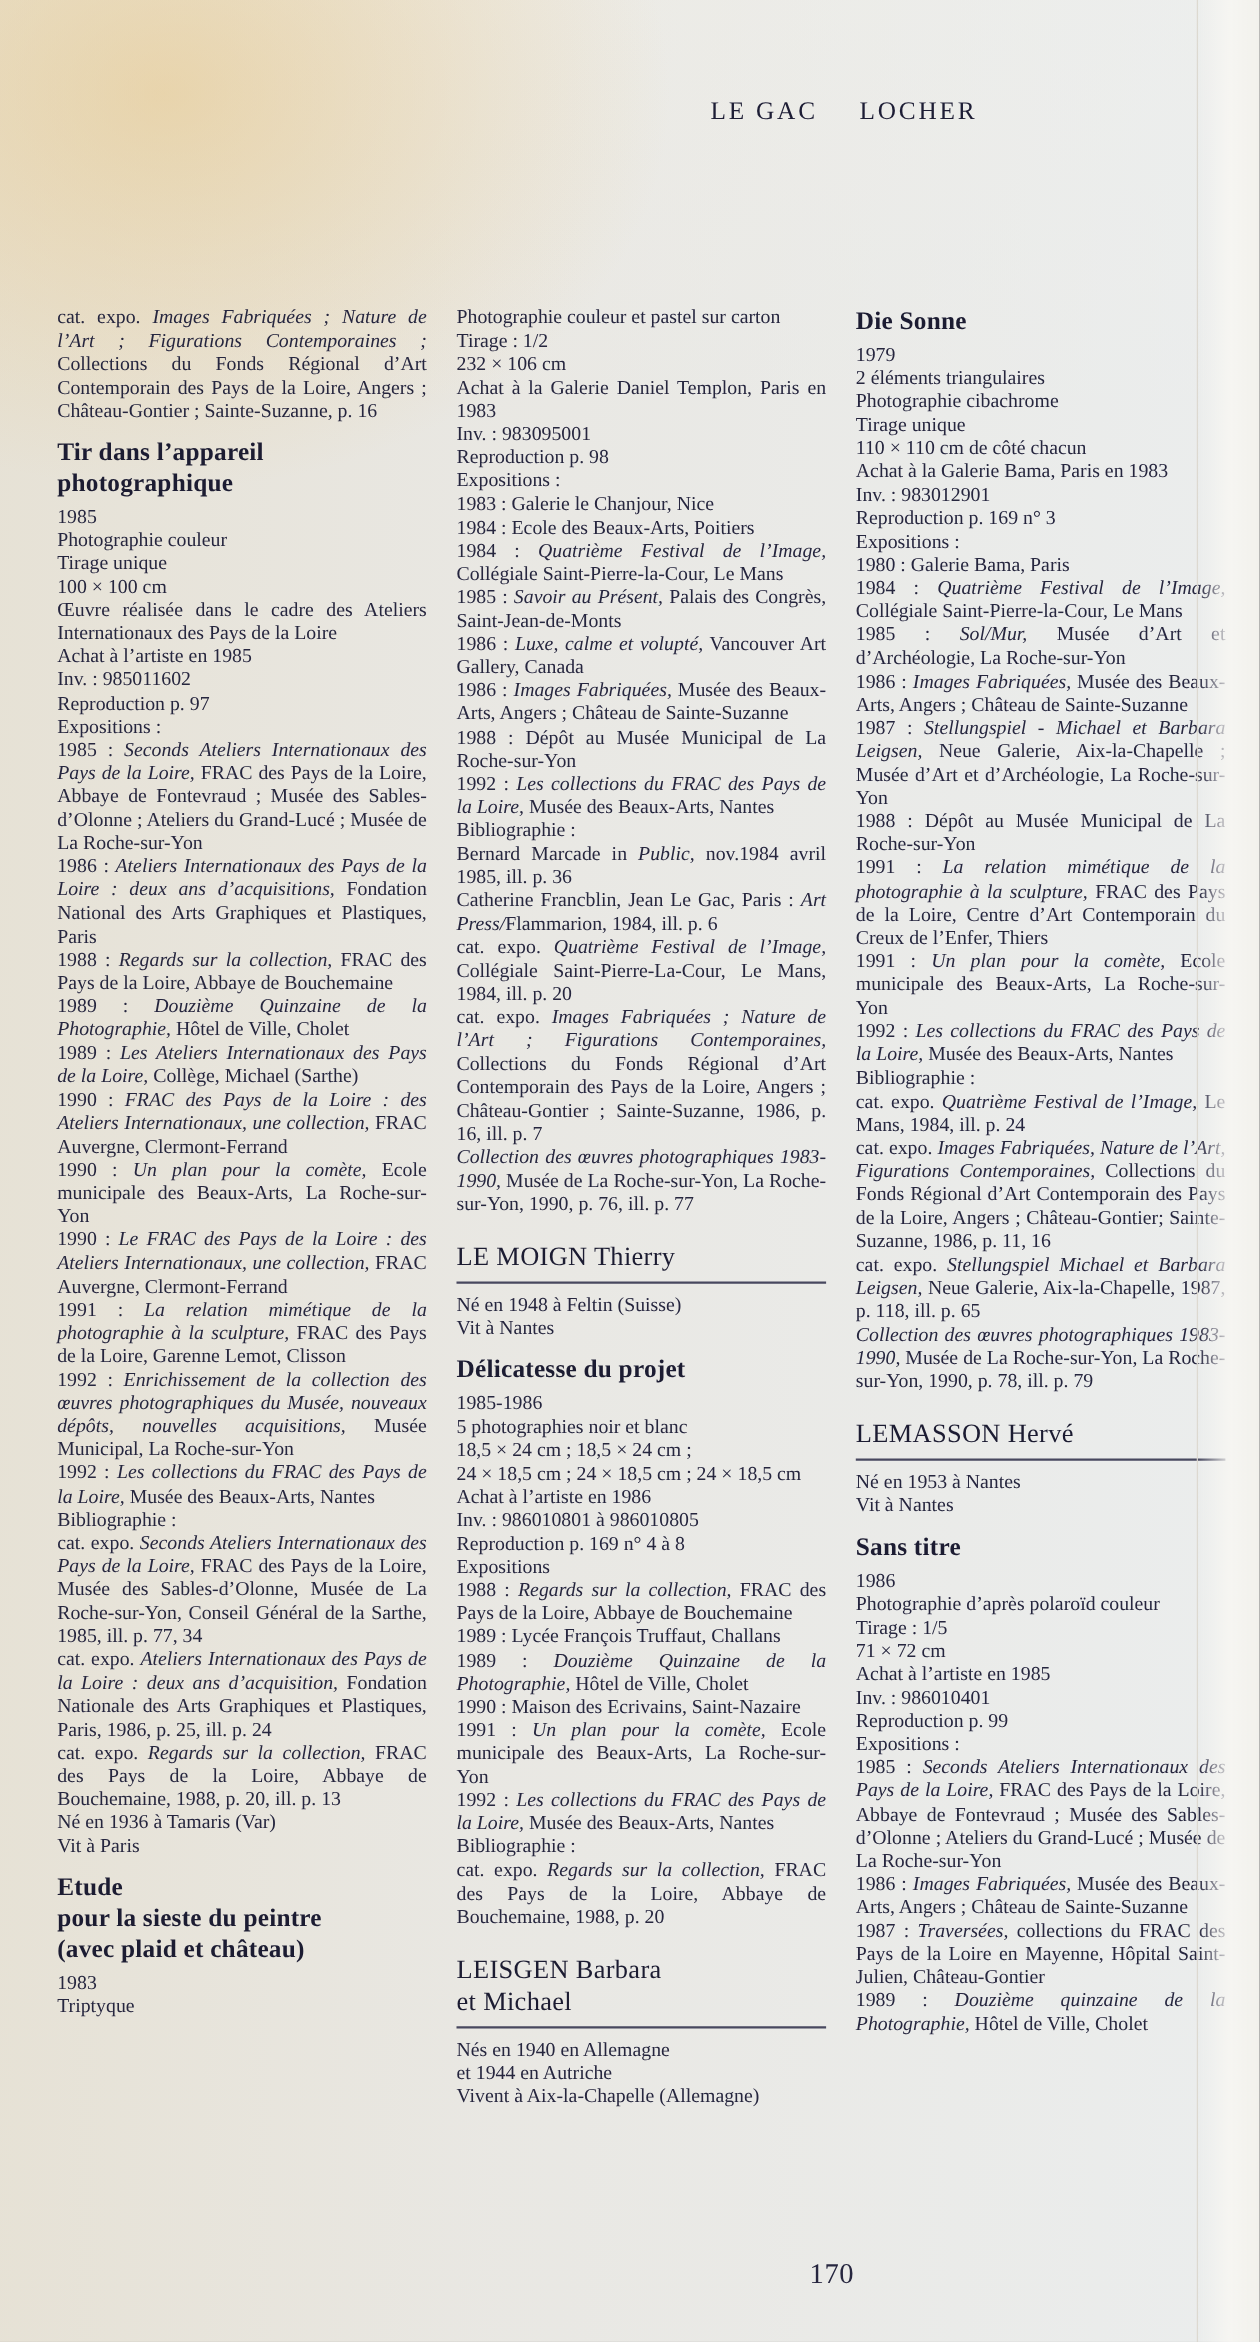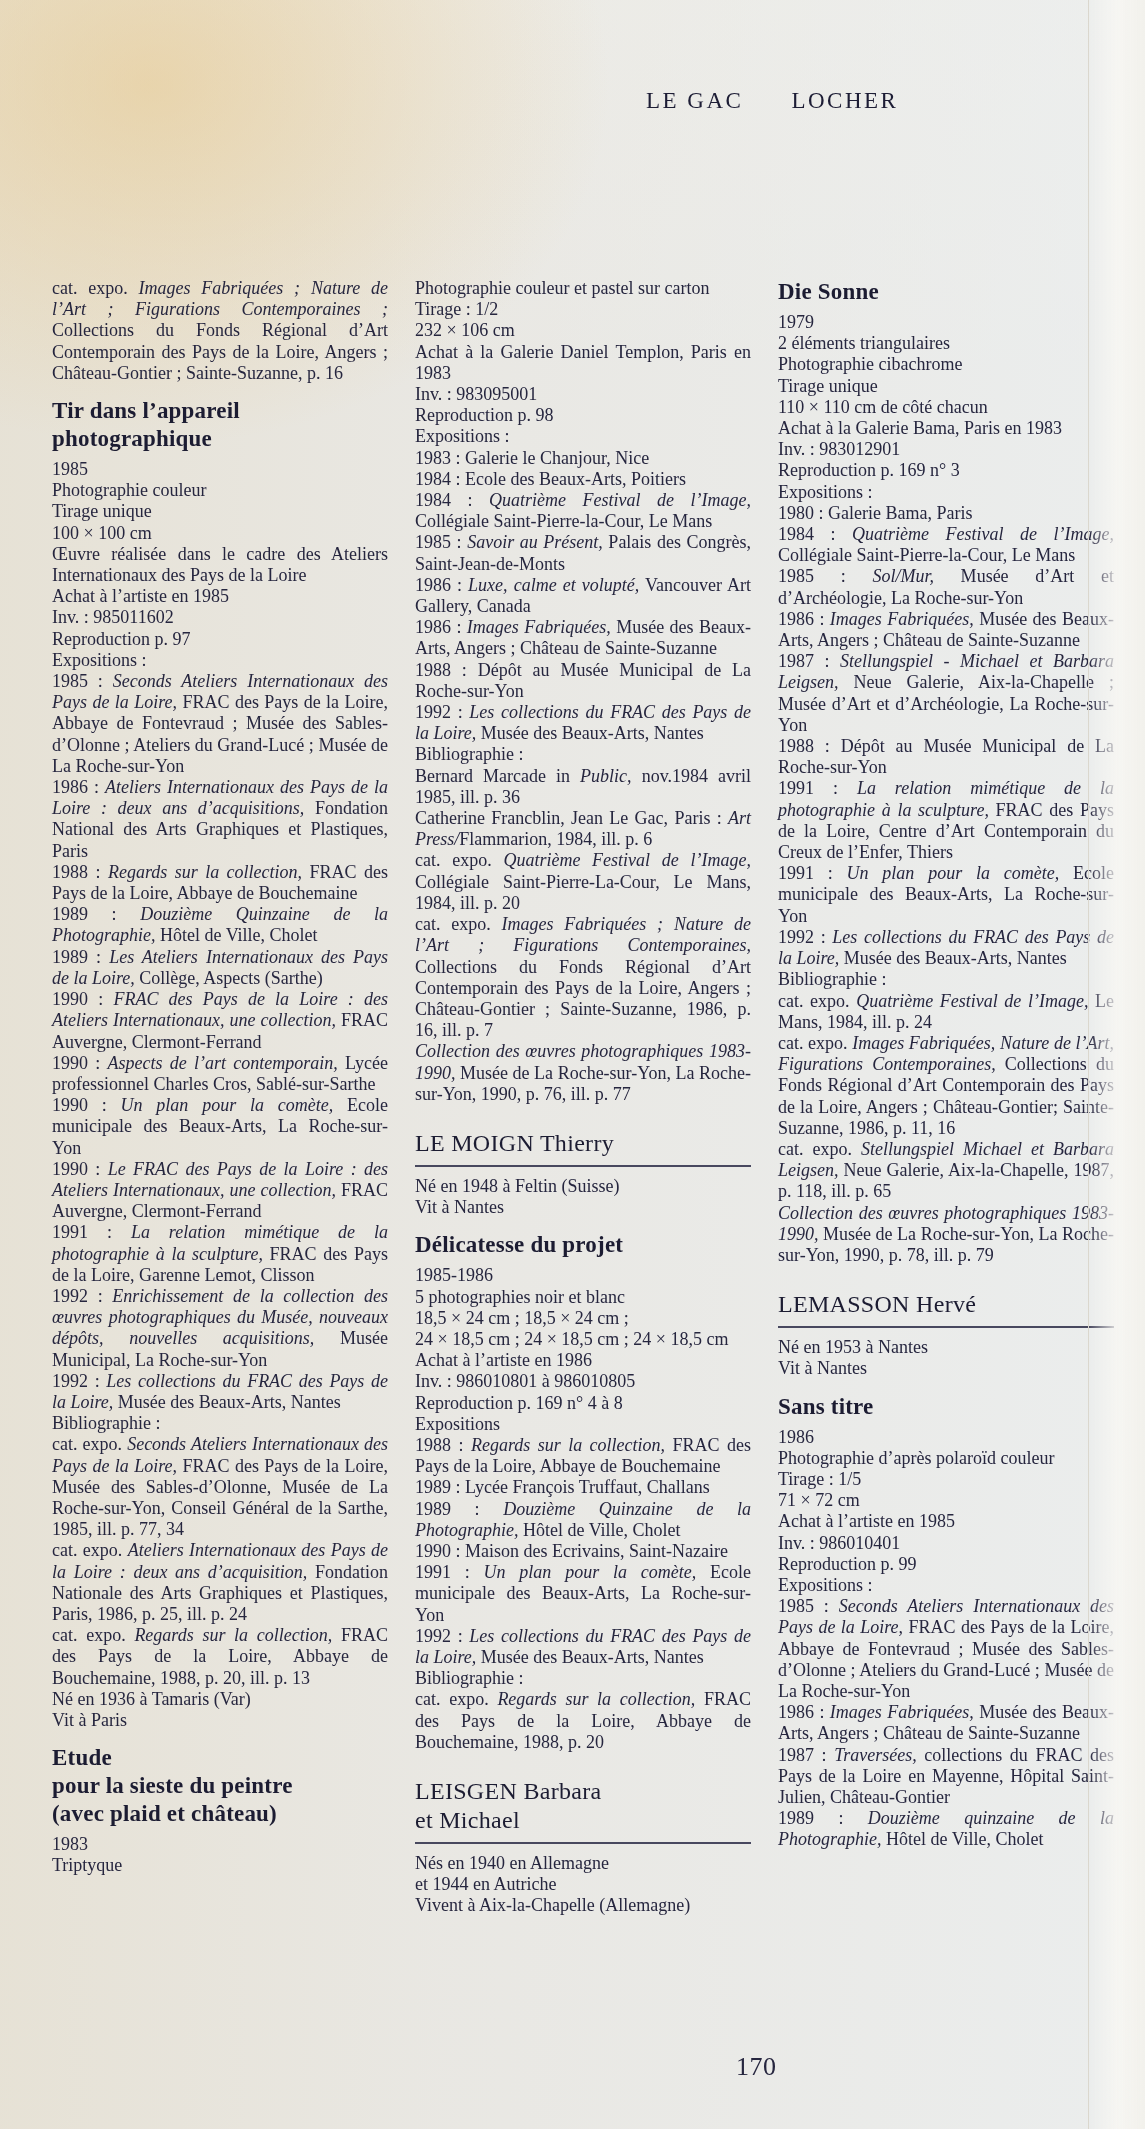--- a/index.html
+++ b/index.html
@@ -16,21 +16,21 @@
       linear-gradient(to bottom, rgba(245,242,233,.35) 0%, rgba(233,231,226,0) 18%);
   }
   .page-edge{
     position:absolute;top:0;right:0;width:56px;height:100%;
     background:linear-gradient(to right, rgba(246,245,241,0), rgba(248,247,243,.85) 50%, #f2f1ec);
     border-left:1px solid rgba(158,148,126,.28);
     pointer-events:none;
   }
   .page-header{
     position:absolute;top:88px;left:646px;
-    display:flex;gap:48px;
+    display:flex;gap:38px;
     font-size:23px;letter-spacing:2.5px;
     color:#1d1d35;
     justify-content:center;
   }
   .page-number{
     position:absolute;top:2052px;left:736px;
     font-size:26px;letter-spacing:.5px;color:#26263f;
   }
   .columns{
     position:absolute;left:52px;top:278px;width:1078px;
@@ -76,23 +76,22 @@
         <p class="line"><span>100 × 100 cm</span></p>
         <p class="para"><span>Œuvre réalisée dans le cadre des Ateliers Internationaux des Pays de la Loire</span></p>
         <p class="line"><span>Achat à l’artiste en 1985</span></p>
         <p class="line"><span>Inv. : 985011602</span></p>
         <p class="line gap"><span>Reproduction p. 97</span></p>
         <p class="line gap"><span>Expositions :</span></p>
         <p class="para"><span>1985 : </span><i>Seconds Ateliers Internationaux des Pays de la Loire,</i><span> FRAC des Pays de la Loire, Abbaye de Fontevraud ; Musée des Sables-d’Olonne ; Ateliers du Grand-Lucé ; Musée de La Roche-sur-Yon</span></p>
         <p class="para"><span>1986 : </span><i>Ateliers Internationaux des Pays de la Loire : deux ans d’acquisitions,</i><span> Fondation National des Arts Graphiques et Plastiques, Paris</span></p>
         <p class="para"><span>1988 : </span><i>Regards sur la collection,</i><span> FRAC des Pays de la Loire, Abbaye de Bouchemaine</span></p>
         <p class="para"><span>1989 : </span><i>Douzième Quinzaine de la Photographie,</i><span> Hôtel de Ville, Cholet</span></p>
-        <p class="para"><span>1989 : </span><i>Les Ateliers Internationaux des Pays de la Loire,</i><span> Collège, Aspects (Sarthe)</span></p>
+        <p class="para"><span>1989 : </span><i>Les Ateliers Internationaux des Pays de la Loire,</i><span> Collège, Michael (Sarthe)</span></p>
         <p class="para"><span>1990 : </span><i>FRAC des Pays de la Loire : des Ateliers Internationaux, une collection,</i><span> FRAC Auvergne, Clermont-Ferrand</span></p>
-        <p class="para"><span>1990 : </span><i>Aspects de l’art contemporain,</i><span> Lycée professionnel Charles Cros, Sablé-sur-Sarthe</span></p>
         <p class="para"><span>1990 : </span><i>Un plan pour la comète,</i><span> Ecole municipale des Beaux-Arts, La Roche-sur-Yon</span></p>
         <p class="para"><span>1990 : </span><i>Le FRAC des Pays de la Loire : des Ateliers Internationaux, une collection,</i><span> FRAC Auvergne, Clermont-Ferrand</span></p>
         <p class="para"><span>1991 : </span><i>La relation mimétique de la photographie à la sculpture,</i><span> FRAC des Pays de la Loire, Garenne Lemot, Clisson</span></p>
         <p class="para"><span>1992 : </span><i>Enrichissement de la collection des œuvres photographiques du Musée, nouveaux dépôts, nouvelles acquisitions,</i><span> Musée Municipal, La Roche-sur-Yon</span></p>
         <p class="para"><span>1992 : </span><i>Les collections du FRAC des Pays de la Loire,</i><span> Musée des Beaux-Arts, Nantes</span></p>
         <p class="line gap"><span>Bibliographie :</span></p>
         <p class="para"><span>cat. expo. </span><i>Seconds Ateliers Internationaux des Pays de la Loire,</i><span> FRAC des Pays de la Loire, Musée des Sables-d’Olonne, Musée de La Roche-sur-Yon, Conseil Général de la Sarthe, 1985, ill. p. 77, 34</span></p>
         <p class="para"><span>cat. expo. </span><i>Ateliers Internationaux des Pays de la Loire : deux ans d’acquisition,</i><span> Fondation Nationale des Arts Graphiques et Plastiques, Paris, 1986, p. 25, ill. p. 24</span></p>
         <p class="para"><span>cat. expo. </span><i>Regards sur la collection,</i><span> FRAC des Pays de la Loire, Abbaye de Bouchemaine, 1988, p. 20, ill. p. 13</span></p>
         <p class="line"><span>Né en 1936 à Tamaris (Var)</span></p>

